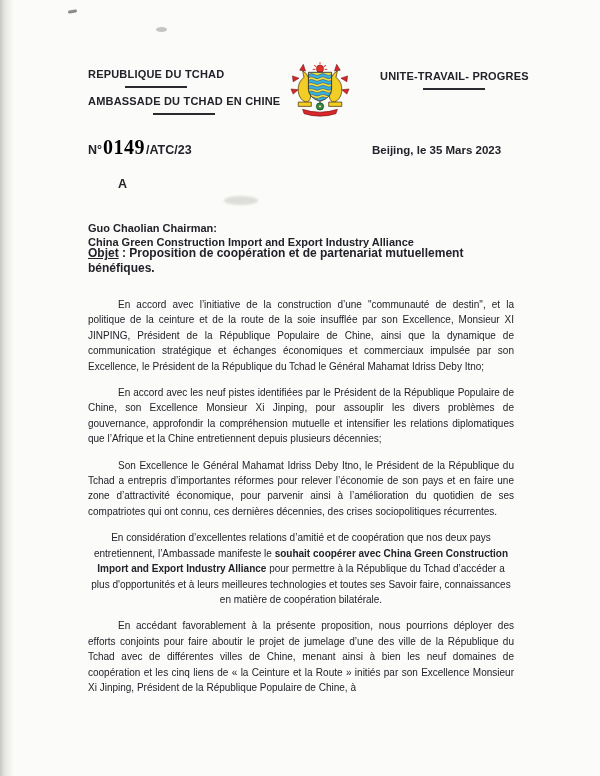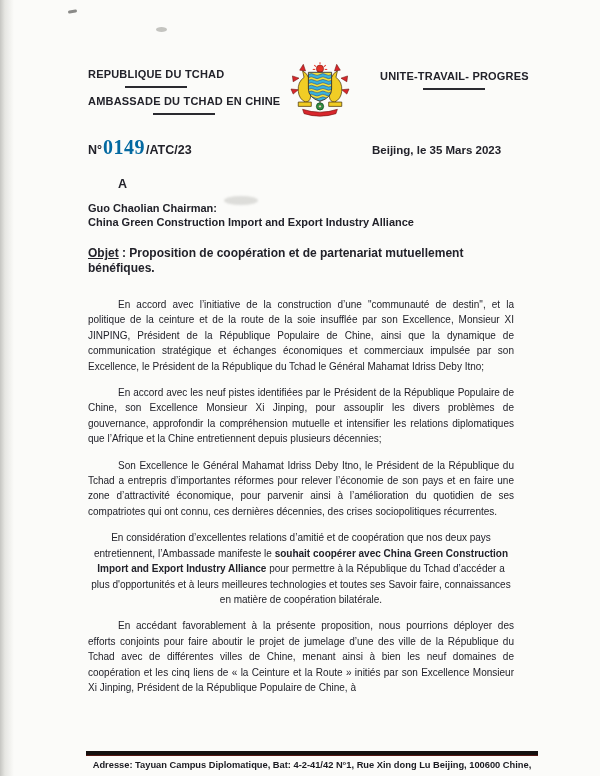--- a/index.html
+++ b/index.html
@@ -23,27 +23,27 @@
   .rule{height:2px;background:#2a2a30;width:62px;margin:6px auto 0;}
   .hdr-left .block1{width:fit-content;}
   .hdr-left .block2{width:fit-content;margin-top:7px;}
   .hdr-right .block{width:fit-content;}
   .emblem{position:absolute;left:283px;top:60px;}
 
   
   .ref{position:absolute;left:88px;top:137px;display:flex;align-items:baseline;white-space:nowrap;}
   .ref .pre,.ref .suf{font-weight:bold;font-size:12.5px;}
   .ref .num{font-family:"Liberation Serif",serif;font-size:20px;font-weight:bold;
-    color:#0369a1;letter-spacing:.5px;line-height:1;padding:0 1px;}
+    color:#000000;letter-spacing:.5px;line-height:1;padding:0 1px;}
   .date{position:absolute;left:372px;top:144px;font-weight:bold;font-size:11.5px;white-space:nowrap;}
 
   
   .addr{position:absolute;left:88px;top:177px;width:430px;}
   .addr .sal{font-weight:bold;font-size:12.5px;margin-left:30px;}
-  .addr .name{font-weight:bold;font-size:11px;margin-top:10px;line-height:14px;}
+  .addr .name{font-weight:bold;font-size:11px;margin-top:30px;line-height:14px;}
   .addr .org{font-weight:bold;font-size:11px;line-height:14px;}
 
   
   .subject{position:absolute;left:88px;top:246px;width:430px;
     font-weight:bold;font-size:12px;line-height:15px;}
   .subject .lbl{text-decoration:underline;}
 
   
   .body-text{position:absolute;left:88px;top:297px;width:426px;
     font-size:10px;line-height:15.4px;}
@@ -152,17 +152,13 @@
   <div class="subject"><span class="lbl">Objet</span><span> : Proposition de coopération et de partenariat mutuellement bénéfiques.</span></div>
 
   <div class="body-text">
     <p>En accord avec l’initiative de la construction d’une "communauté de destin", et la politique de la ceinture et de la route de la soie insufflée par son Excellence, Monsieur XI JINPING, Président de la République Populaire de Chine, ainsi que la dynamique de communication stratégique et échanges économiques et commerciaux impulsée par son Excellence, le Président de la République du Tchad le Général Mahamat Idriss Deby Itno;</p>
     <p>En accord avec les neuf pistes identifiées par le Président de la République Populaire de Chine, son Excellence Monsieur Xi Jinping, pour assouplir les divers problèmes de gouvernance, approfondir la compréhension mutuelle et intensifier les relations diplomatiques que l’Afrique et la Chine entretiennent depuis plusieurs décennies;</p>
     <p>Son Excellence le Général Mahamat Idriss Deby Itno, le Président de la République du Tchad a entrepris d’importantes réformes pour relever l’économie de son pays et en faire une zone d’attractivité économique, pour parvenir ainsi à l’amélioration du quotidien de ses compatriotes qui ont connu, ces dernières décennies, des crises sociopolitiques récurrentes.</p>
     <p class="noindent"><span>En considération d’excellentes relations d’amitié et de coopération que nos deux pays entretiennent, l’Ambassade manifeste le </span><span class="b">souhait coopérer avec China Green Construction Import and Export Industry Alliance</span><span> pour permettre à la République du Tchad d’accéder a plus d'opportunités et à leurs meilleures technologies et toutes ses Savoir faire, connaissances en matière de coopération bilatérale.</span></p>
     <p>En accédant favorablement à la présente proposition, nous pourrions déployer des efforts conjoints pour faire aboutir le projet de jumelage d’une des ville de la République du Tchad avec de différentes villes de Chine, menant ainsi à bien les neuf domaines de coopération et les cinq liens de « la Ceinture et la Route » initiés par son Excellence Monsieur Xi Jinping, Président de la République Populaire de Chine, à</p>
   </div>
 
-  <div class="footer">
-    <div class="bar"></div>
-    <div class="addr-line">Adresse: Tayuan Campus Diplomatique, Bat: 4-2-41/42 N°1, Rue Xin dong Lu Beijing, 100600 Chine,</div>
-  </div>
 </div>
 
 </body></html>

